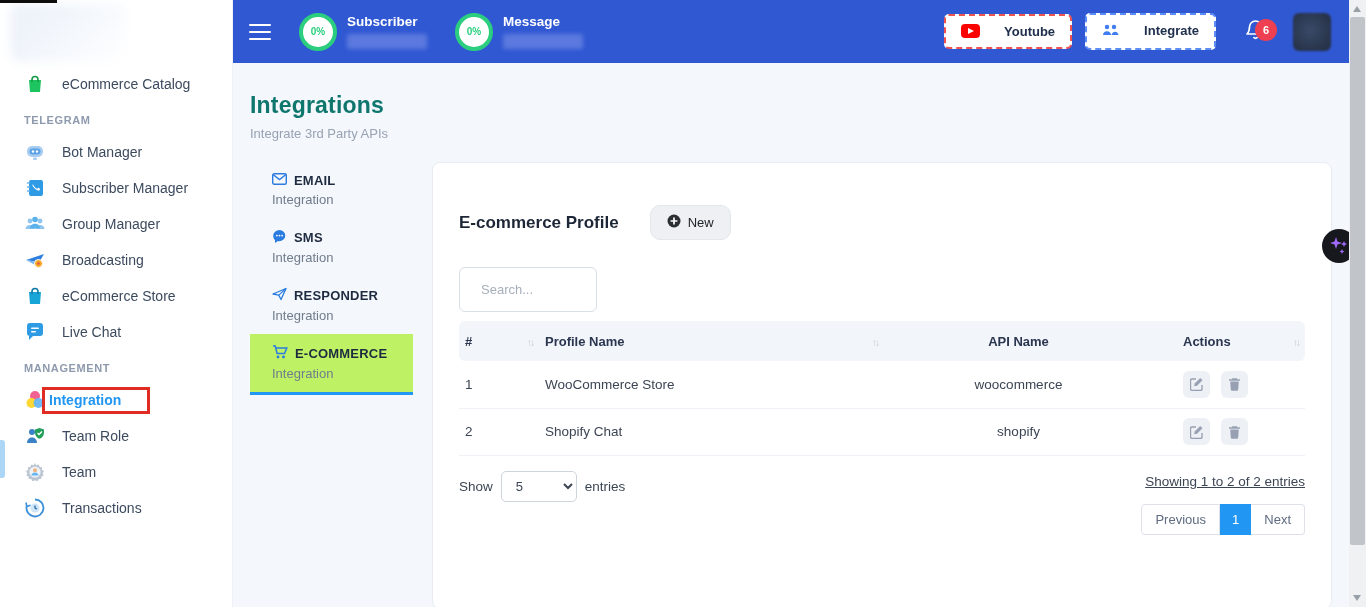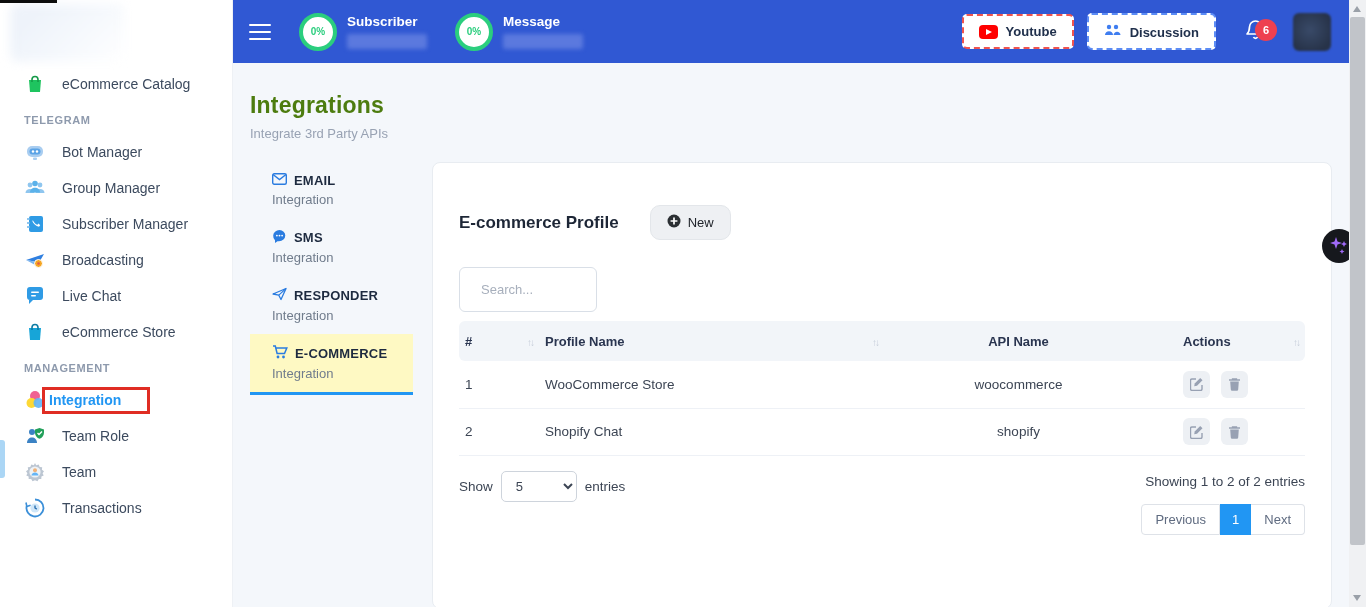--- a/index.html
+++ b/index.html
@@ -24,38 +24,38 @@
   
   .topbar { position:absolute; left:233px; top:0; width:1116px; height:63px; background:#3058d3; display:flex; align-items:center; z-index:2; }
   .hamburger { margin-left:16px; width:22px; cursor:pointer; }
   .hamburger div { height:2px; background:#fff; margin:5px 0; border-radius:1px; }
   .stat { display:flex; align-items:center; margin-left:28px; }
   .stat-ring { width:38px; height:38px; border-radius:50%; border:4px solid #2bce7e; background:#fff; display:flex; align-items:center; justify-content:center; font-size:10px; font-weight:bold; color:#2bce7e; }
   .stat-info { margin-left:10px; }
   .stat-name { color:#fff; font-weight:bold; font-size:13.5px; }
   .stat-blur { width:80px; height:15px; margin-top:5px; background:#5b79de; border-radius:2px; filter:blur(2px); }
   .topbar-right { margin-left:auto; display:flex; align-items:center; margin-right:18px; }
-  .hdr-btn { background:#fff; border-radius:5px; padding:8px 15px; font-size:13px; font-weight:bold; color:#20304c; display:flex; align-items:flex-end; gap:8px; cursor:pointer; }
+  .hdr-btn { background:#fff; border-radius:5px; padding:8px 15px; font-size:13px; font-weight:bold; color:#20304c; display:flex; align-items:flex-start; gap:24px; cursor:pointer; }
   .yt-btn { border:2px dashed #ef5350; }
   .disc-btn { border:2px dashed #5c8cf5; margin-left:13px; }
   .yt-ic { width:19px; height:14px; background:#f00; border-radius:4px; position:relative; }
   .yt-ic::after { content:""; position:absolute; left:7px; top:3.5px; border-left:6px solid #fff; border-top:3.5px solid transparent; border-bottom:3.5px solid transparent; }
   .bell-wrap { position:relative; margin-left:28px; cursor:pointer; }
   .badge { position:absolute; left:11px; top:1px; width:22px; height:22px; background:#ee4050; border-radius:50%; color:#fff; font-size:11px; font-weight:bold; display:flex; align-items:center; justify-content:center; }
   .avatar { width:38px; height:38px; margin-left:26px; border-radius:6px; background:radial-gradient(circle at 45% 45%, #394a68, #273349 75%); filter:blur(1.2px); cursor:pointer; }
 
   
   .content { position:absolute; left:233px; top:63px; width:1116px; height:544px; background:#f4f7fb; padding:29px 17px 0 17px; overflow:hidden; }
-  .page-title { font-size:23px; font-weight:600; color:#4d7c0f; letter-spacing:.2px; }
+  .page-title { font-size:23px; font-weight:600; color:#0f766e; letter-spacing:.2px; }
   .page-sub { font-size:13px; color:#98a2b3; margin-top:7px; margin-bottom:21px; }
   .content-row { display:flex; align-items:flex-start; }
 
   .subnav { width:163px; flex:0 0 163px; }
   .subnav-item { padding:11px 0 11px 22px; cursor:pointer; }
-  .subnav-item.active { background:#fef9c3; border-bottom:3px solid #2196f3; }
+  .subnav-item.active { background:#bef264; border-bottom:3px solid #2196f3; }
   .sn-title { display:flex; align-items:center; gap:7px; font-size:13px; font-weight:bold; color:#1d2a3f; letter-spacing:.2px; }
   .sn-sub { font-size:13px; color:#707c8c; margin-top:4px; }
 
   .card { flex:1; margin-left:19px; background:#fff; border:1px solid #e8ecf1; border-radius:8px; min-height:447px; padding:0 26px; }
   .card-head { margin-top:42px; display:flex; align-items:center; }
   .panel-title { font-size:17px; font-weight:bold; color:#1d2636; }
   .new-btn { margin-left:31px; background:#eef0f3; border:1px solid #e3e6ea; border-radius:10px; padding:8px 16px; font-size:13px; color:#20242b; display:flex; align-items:center; gap:7px; cursor:pointer; }
   .search-box { margin-top:27px; width:138px; height:45px; border:1px solid #d9dfe7; border-radius:6px; padding:0 21px; font-size:13px; color:#0f172a; background:#fff; font-family:"Liberation Sans",sans-serif; }
   .search-box::placeholder { color:#a7afbc; }
 
@@ -68,21 +68,21 @@
   .col-api { text-align:center !important; }
   .col-actions { width:152px; padding-left:30px !important; }
   .sort { float:right; color:#c6cdd9; font-size:10px; letter-spacing:-2px; margin-top:3px; }
   .sort::before { content:"↑↓"; }
   .act-btn { width:27px; height:27px; background:#edf0f4; border:none; border-radius:6px; display:inline-flex; align-items:center; justify-content:center; cursor:pointer; margin-right:7px; vertical-align:middle; }
 
   .grid-foot { margin-top:15px; display:flex; align-items:flex-start; }
   .show-group { display:flex; align-items:center; gap:8px; font-size:13.5px; color:#3c4554; }
   .show-select { width:76px; height:31px; border:1px solid #ced4dc; border-radius:5px; padding-left:10px; font-size:13px; color:#3c4554; background:#fff; font-family:"Liberation Sans",sans-serif; }
   .foot-right { margin-left:auto; text-align:right; }
-  .summary { font-size:13.5px; color:#3c4554; margin-top:3px; }
+  .summary { font-size:13.5px; color:#3c4554; margin-top:3px;text-decoration:underline; }
   .pager { margin-top:15px; display:inline-flex; }
   .pg-btn { height:31px; padding:0 13px; background:#fff; border:1px solid #dee2e8; color:#5f6b80; font-size:13px; display:flex; align-items:center; cursor:pointer; }
   .pg-btn.prev { border-radius:4px 0 0 4px; }
   .pg-btn.next { border-radius:0 4px 4px 0; border-left:none; }
   .pg-btn.current { background:#2196f3; border-color:#2196f3; color:#fff; padding:0 11px; }
 
   
   .ai-fab { position:absolute; right:10px; top:229px; width:34px; height:34px; border-radius:50%; background:#16181d; z-index:5; display:flex; align-items:center; justify-content:center; cursor:pointer; }
 
   
@@ -120,72 +120,72 @@
             <rect x="5.5" y="6.5" width="11" height="6" rx="3" fill="#5ba3e6"></rect>
             <circle cx="9" cy="9.5" r="1.2" fill="#fff"></circle>
             <circle cx="13" cy="9.5" r="1.2" fill="#fff"></circle>
             <rect x="9" y="15.5" width="4" height="2.5" rx="1" fill="#a9cdf0"></rect>
           </svg>
       </span>
       <span class="lbl">Bot Manager</span>
     </div>
     <div class="side-item">
       <span class="ic">
+        <svg width="20" height="20" viewBox="0 0 20 20">
+            <rect x="4" y="2" width="14" height="16" rx="2" fill="#2f9be5"></rect>
+            <rect x="2" y="4" width="2.5" height="2" fill="#8fc6ef"></rect>
+            <rect x="2" y="8" width="2.5" height="2" fill="#8fc6ef"></rect>
+            <rect x="2" y="12" width="2.5" height="2" fill="#8fc6ef"></rect>
+            <path d="M8 7c1.5 3 3 4.5 5.5 5.5l1.5-1.5 2 2-1.5 2c-4-.8-7.5-4-8.5-7.5z" fill="#fff" transform="scale(0.8) translate(2,1)"></path>
+          </svg>
+      </span>
+      <span class="lbl">Subscriber Manager</span>
+    </div>
+    <div class="side-item">
+      <span class="ic">
         <svg width="22" height="18" viewBox="0 0 22 18">
             <circle cx="6" cy="6" r="2.4" fill="#8fc6ef"></circle>
             <circle cx="16" cy="6" r="2.4" fill="#8fc6ef"></circle>
             <circle cx="11" cy="4.5" r="2.8" fill="#5bb2ea"></circle>
             <path d="M1.5 14c0-2.5 2-4 4.5-4s4.5 1.5 4.5 4z" fill="#8fc6ef"></path>
             <path d="M11.5 14c0-2.5 2-4 4.5-4s4.5 1.5 4.5 4z" fill="#8fc6ef"></path>
             <path d="M6 13.5c0-3 2.2-4.8 5-4.8s5 1.8 5 4.8z" fill="#5bb2ea"></path>
           </svg>
       </span>
       <span class="lbl">Group Manager</span>
     </div>
     <div class="side-item">
       <span class="ic">
-        <svg width="20" height="20" viewBox="0 0 20 20">
-            <rect x="4" y="2" width="14" height="16" rx="2" fill="#2f9be5"></rect>
-            <rect x="2" y="4" width="2.5" height="2" fill="#8fc6ef"></rect>
-            <rect x="2" y="8" width="2.5" height="2" fill="#8fc6ef"></rect>
-            <rect x="2" y="12" width="2.5" height="2" fill="#8fc6ef"></rect>
-            <path d="M8 7c1.5 3 3 4.5 5.5 5.5l1.5-1.5 2 2-1.5 2c-4-.8-7.5-4-8.5-7.5z" fill="#fff" transform="scale(0.8) translate(2,1)"></path>
-          </svg>
-      </span>
-      <span class="lbl">Subscriber Manager</span>
-    </div>
-    <div class="side-item">
-      <span class="ic">
         <svg width="22" height="20" viewBox="0 0 22 20">
             <path d="M2 10l18-6-7 12-2.5-4.5L2 10z" fill="#2f7fe0"></path>
             <path d="M2 10l8.5 1.5L13 16z" fill="#7db6ee"></path>
             <circle cx="14.5" cy="13.5" r="4" fill="#f5a623" stroke="#fff" stroke-width="1"></circle>
             <circle cx="14.5" cy="13.5" r="1.3" fill="#e2574c"></circle>
           </svg>
       </span>
       <span class="lbl">Broadcasting</span>
     </div>
     <div class="side-item">
       <span class="ic">
         <svg width="20" height="20" viewBox="0 0 20 20">
+            <path d="M4 6h12l-1 12H5L4 6z" fill="#17a5d8"></path>
+            <path d="M7 8V5.5C7 3.8 8.3 2.5 10 2.5s3 1.3 3 3V8" stroke="#0e7ba3" stroke-width="1.6" fill="none"></path>
+          </svg>
+      </span>
+      <span class="lbl">eCommerce Store</span>
+    </div>
+    <div class="side-item">
+      <span class="ic">
+        <svg width="20" height="20" viewBox="0 0 20 20">
             <path d="M2 4a3 3 0 013-3h10a3 3 0 013 3v7a3 3 0 01-3 3H8l-4 4v-4H5a3 3 0 01-3-3z" fill="#2f9be5"></path>
             <rect x="6" y="5.5" width="8" height="1.6" rx=".8" fill="#fff"></rect>
             <rect x="6" y="9" width="5" height="1.6" rx=".8" fill="#fff"></rect>
           </svg>
       </span>
       <span class="lbl">Live Chat</span>
-    </div>
-    <div class="side-item">
-      <span class="ic">
-        <svg width="20" height="20" viewBox="0 0 20 20">
-            <path d="M4 6h12l-1 12H5L4 6z" fill="#17a5d8"></path>
-            <path d="M7 8V5.5C7 3.8 8.3 2.5 10 2.5s3 1.3 3 3V8" stroke="#0e7ba3" stroke-width="1.6" fill="none"></path>
-          </svg>
-      </span>
-      <span class="lbl">eCommerce Store</span>
     </div>
 
     <div class="side-section">MANAGEMENT</div>
 
     <div class="side-item">
       <span class="ic">
         <svg width="22" height="22" viewBox="0 0 22 22">
             <circle cx="11" cy="7" r="5" fill="#f06292"></circle>
             <circle cx="7.5" cy="14" r="5" fill="#fdd835"></circle>
             <circle cx="14.5" cy="14" r="5" fill="#64b5f6" fill-opacity="0.92"></circle>
@@ -259,21 +259,21 @@
     </div>
     <div class="hdr-btn disc-btn">
       <span>
         <svg width="18" height="14" viewBox="0 0 18 14">
             <circle cx="5" cy="4" r="2.2" fill="#3f7df0"></circle>
             <circle cx="12" cy="4" r="2.2" fill="#3f7df0"></circle>
             <path d="M1 12c0-2.4 1.8-3.8 4-3.8s4 1.4 4 3.8z" fill="#3f7df0"></path>
             <path d="M9.5 12c.3-2 1.7-3.3 3.5-3.3 1.9 0 3.5 1.3 3.5 3.3z" fill="#3f7df0"></path>
           </svg>
       </span>
-      <span>Discussion</span>
+      <span>Integrate</span>
     </div>
     <div class="bell-wrap">
       <svg width="23" height="24" viewBox="0 0 23 24">
           <path d="M11.5 3a6 6 0 00-6 6c0 4.5-1.5 6-2.5 7h17c-1-1-2.5-2.5-2.5-7a6 6 0 00-6-6z" fill="none" stroke="#fff" stroke-width="1.7" stroke-linejoin="round"></path>
           <path d="M9.5 19a2.2 2.2 0 004 0" fill="none" stroke="#fff" stroke-width="1.7"></path>
         </svg>
       <span class="badge">6</span>
     </div>
     <div class="avatar"></div>
   </div>

